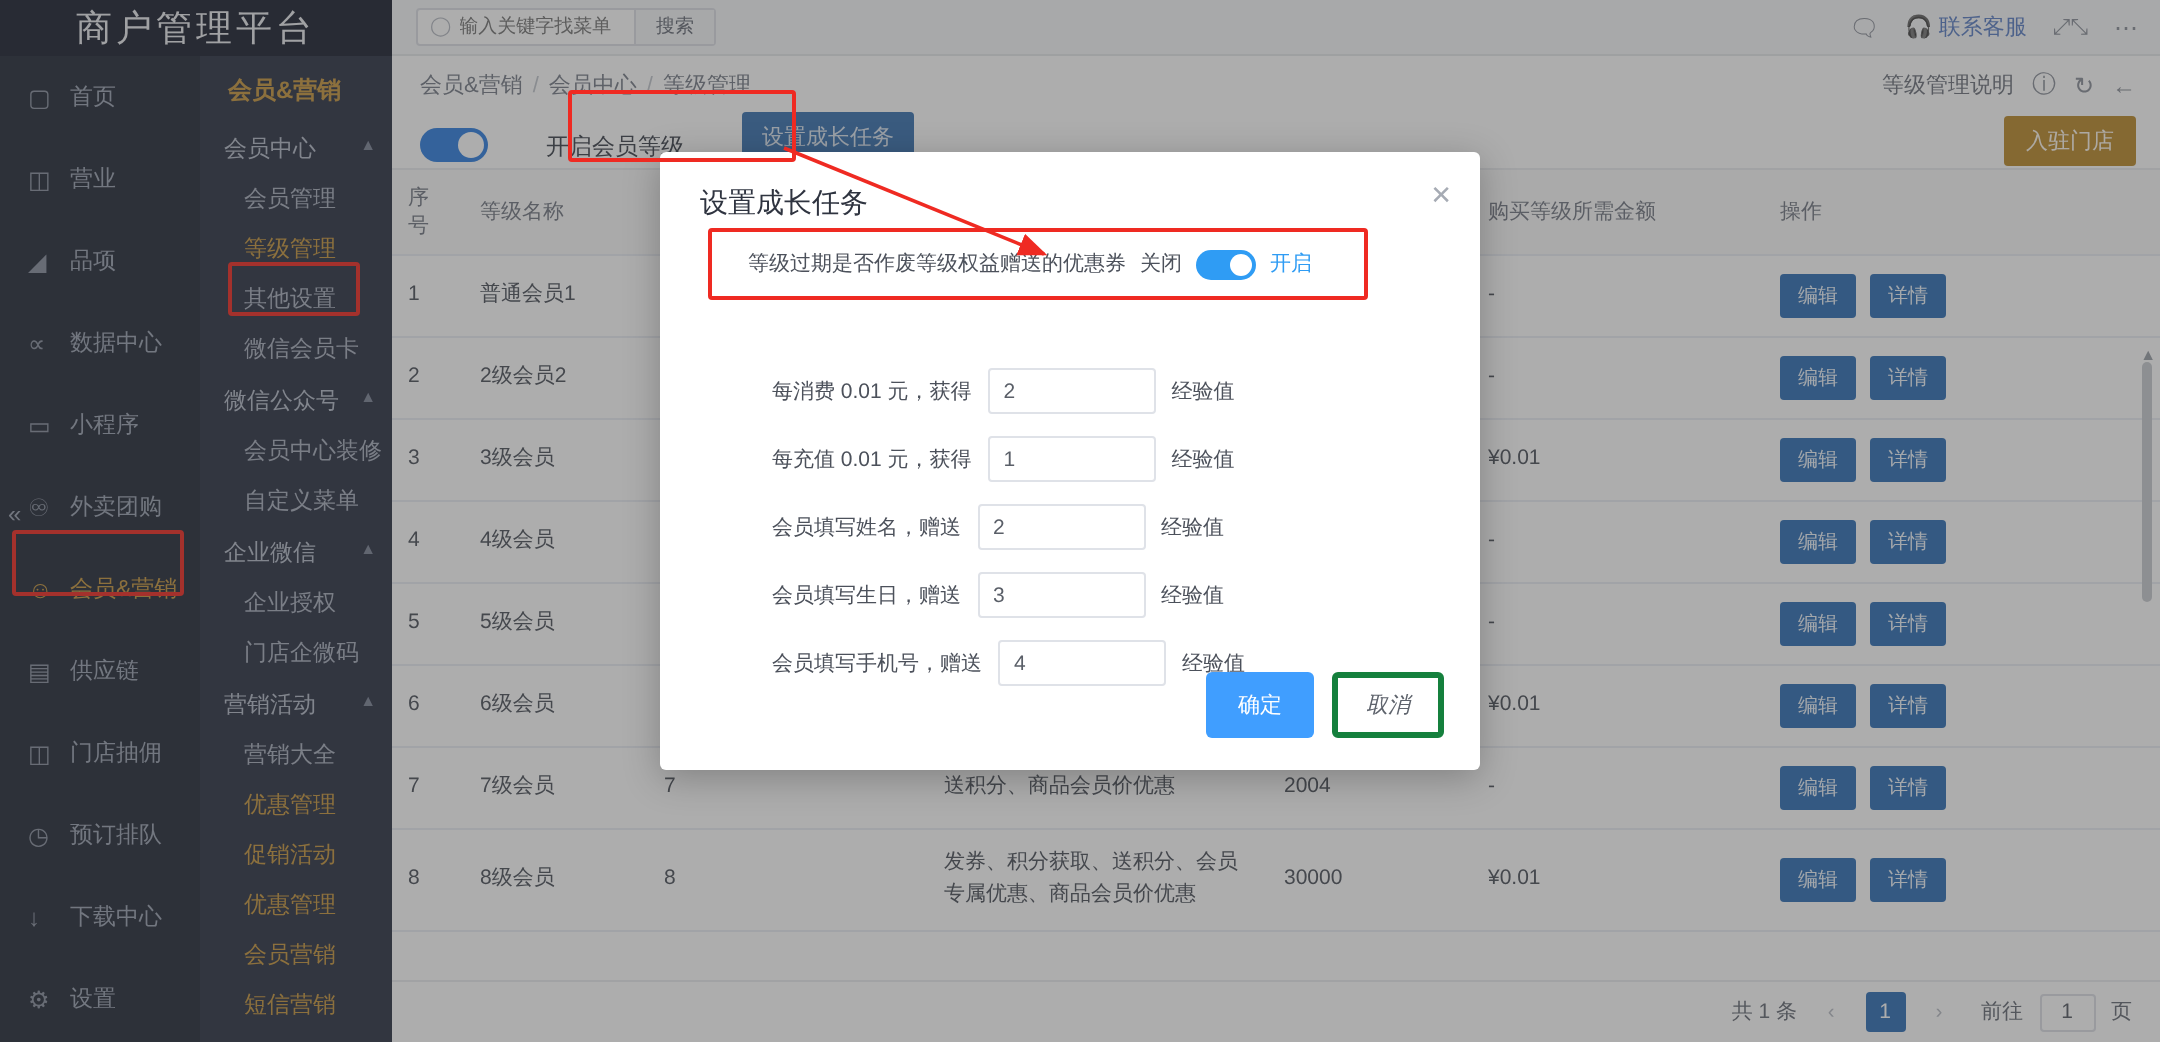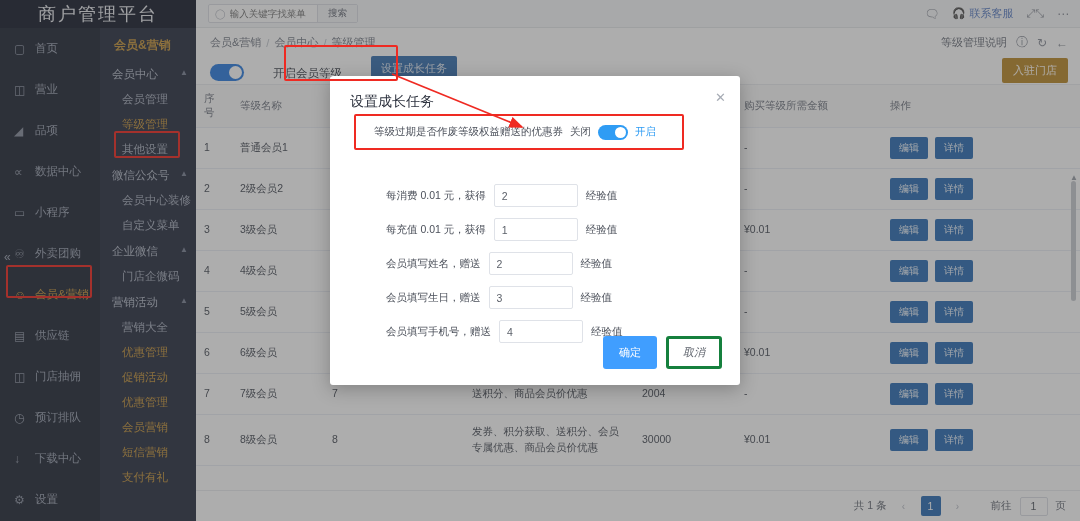--- a/index.html
+++ b/index.html
@@ -293,24 +293,26 @@
   <div class="collapse">«</div>
   <div class="rail-sel"></div>
 
   <div class="subnav">
     <div class="sub-title">会员&amp;营销</div>
     <div id="subnav-list">
         <div class="sub-group"><span>会员中心</span><span class="chev">▲</span></div>
         <div class="sub-link">会员管理</div>
         <div class="sub-link hl">等级管理</div>
         <div class="sub-link">其他设置</div>
+        <div class="sub-link">微信会员卡</div>
         <div class="sub-group"><span>微信公众号</span><span class="chev">▲</span></div>
         <div class="sub-link">会员中心装修</div>
         <div class="sub-link">自定义菜单</div>
         <div class="sub-group"><span>企业微信</span><span class="chev">▲</span></div>
+        <div class="sub-link">企业授权</div>
         <div class="sub-link">门店企微码</div>
         <div class="sub-group"><span>营销活动</span><span class="chev">▲</span></div>
         <div class="sub-link">营销大全</div>
         <div class="sub-link hl">优惠管理</div>
         <div class="sub-link hl">促销活动</div>
         <div class="sub-link hl">优惠管理</div>
         <div class="sub-link hl">会员营销</div>
         <div class="sub-link hl">短信营销</div>
         <div class="sub-link hl">支付有礼</div>
       </div>
@@ -453,21 +455,21 @@
     <div class="vs-up">▲</div>
     <div class="vscroll"></div>
 
   </div>
 
   <div class="footer">
     <span>共 1 条</span>
     <span class="pg-btn">‹</span>
     <span class="pg-num">1</span>
     <span class="pg-btn">›</span>
-    <span style="margin-left:16px;">前往</span>
+    <span style="margin-left:4px;">前往</span>
     <input class="pg-input" value="1" style="">
     <span>页</span>
   </div>
 
   <div class="overlay"></div>
 
   <div class="modal">
     <div class="modal-title">设置成长任务</div>
     <div class="modal-close">✕</div>
 

